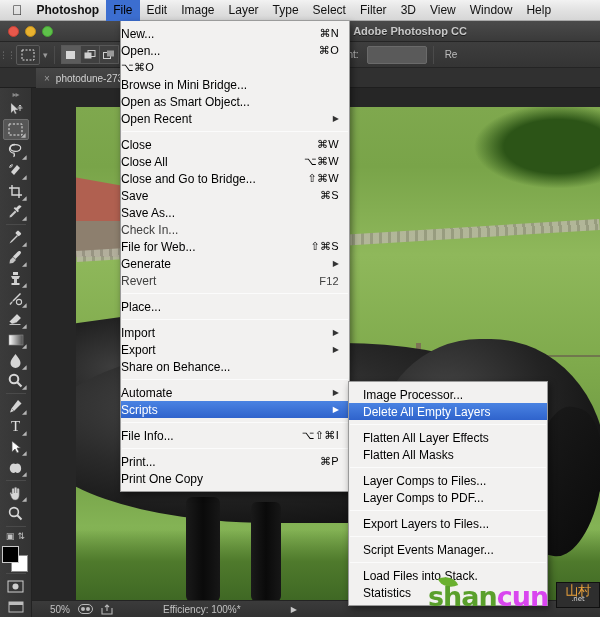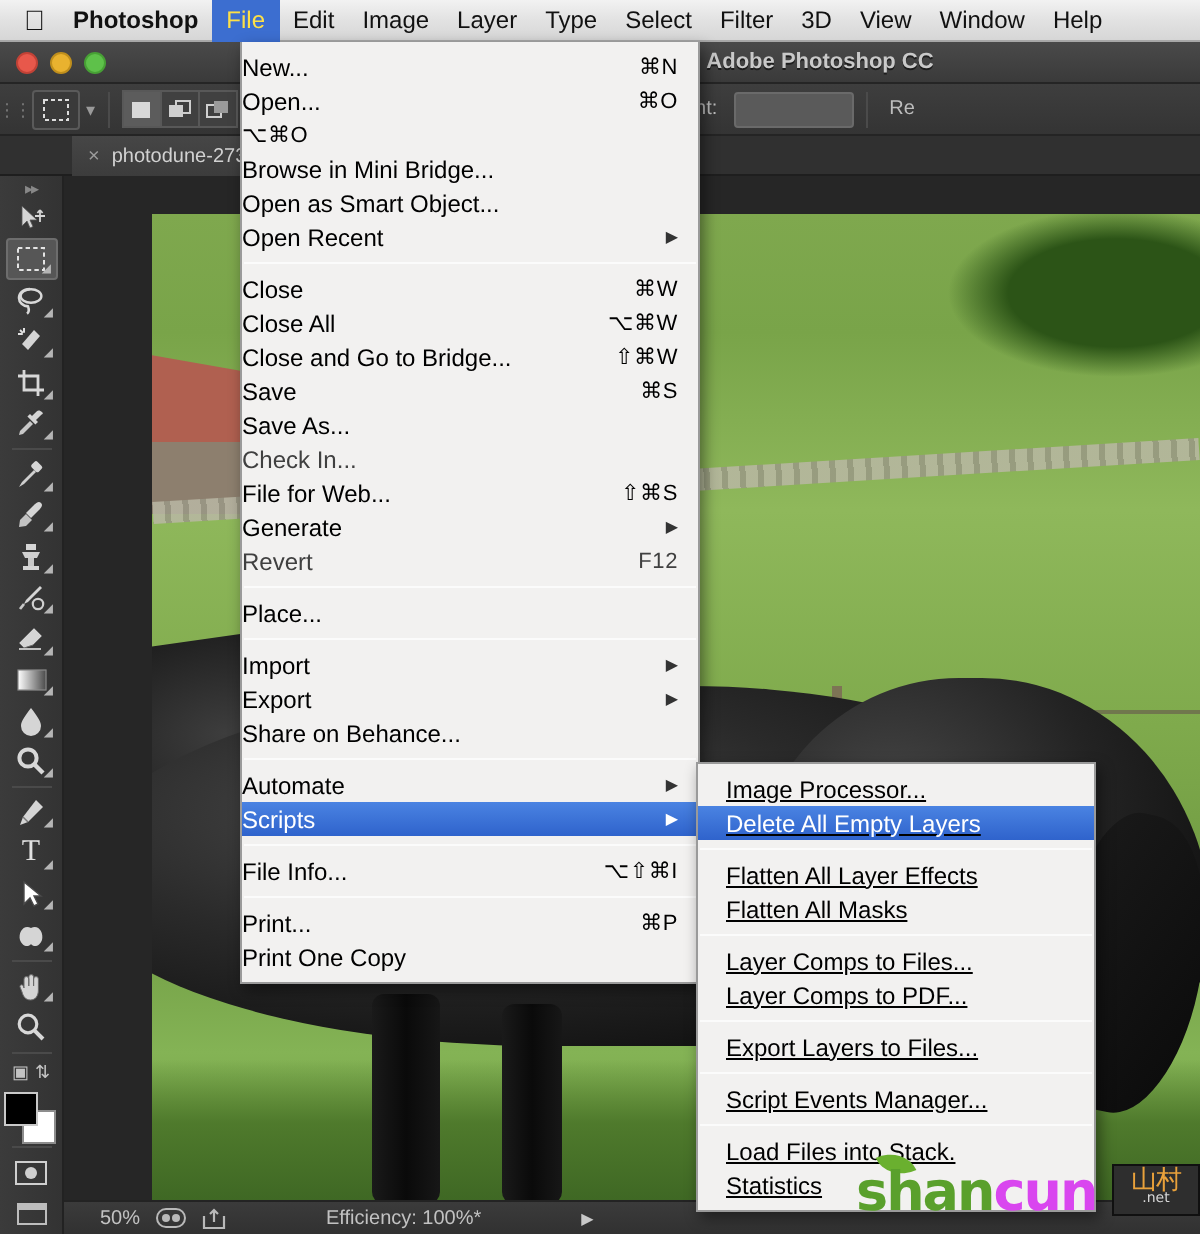--- a/index.html
+++ b/index.html
@@ -17,21 +17,21 @@
     position: absolute; left: 0; top: 0; width: 600px; height: 21px;
     background: linear-gradient(to bottom, #f2f2f2 0%, #e2e2e2 50%, #d6d6d6 100%);
     border-bottom: 1px solid #a8a8a8;
     display: flex; align-items: center;
     font-size: 12px; color: #111;
     z-index: 50;
   }
   .apple-logo { margin-left: 12px; margin-right: 10px; font-size: 14px; line-height: 1; }
   .mac-item { padding: 0 7px; height: 21px; line-height: 21px; white-space: nowrap; }
   .mac-item.app { font-weight: bold; padding-left: 4px; }
-  .mac-item.active { background: #3c6ed0; color: #fde047; }
+  .mac-item.active { background: #3c6ed0; color: #000000; }
 
   
   #app { position: absolute; left:0; top:21px; width:600px; height:596px; background:#323232; }
 
   
   #titlebar {
     position:absolute; left:0; top:0; width:600px; height:21px;
     background: linear-gradient(to bottom,#4a4a4a,#3a3a3a);
     border-bottom:1px solid #252525;
   }
@@ -211,21 +211,21 @@
   .sep { height:1px; background:#d0d0d0; margin:4px 1px; border-bottom:1px solid #fbfbfb; }
 
   
   #submenu {
     position:absolute; left:348px; top:381px; width:200px;
     background:#f2f1f0; border:1px solid #9a9a9a;
     box-shadow: 2px 3px 7px rgba(0,0,0,.45);
     padding:4px 0; z-index:95;
     font-size:12px; color:#000;
   }
-  #submenu .mi { padding-left:14px;text-decoration:underline; }
+  #submenu .mi { padding-left:14px; }
 
   
   #watermark {
     position:absolute; left:428px; top:575px; width:172px; height:42px;
     z-index:120; font-family:"DejaVu Sans", sans-serif;
   }
   .wm-text { position:absolute; left:0; top:6px; font-size:27px; font-weight:bold; letter-spacing:-1px; }
   .wm-shan { color:#5aa02c; }
   .wm-cun { color:#d946ef; }
   .wm-leaf {

